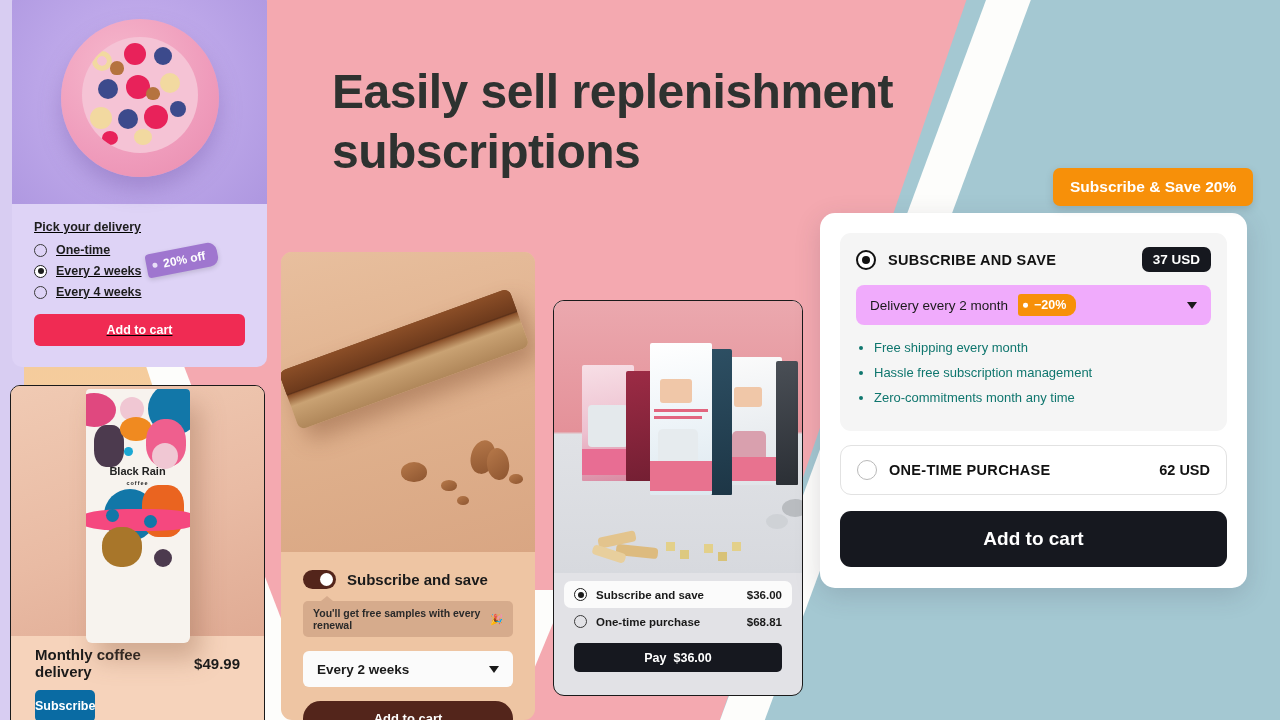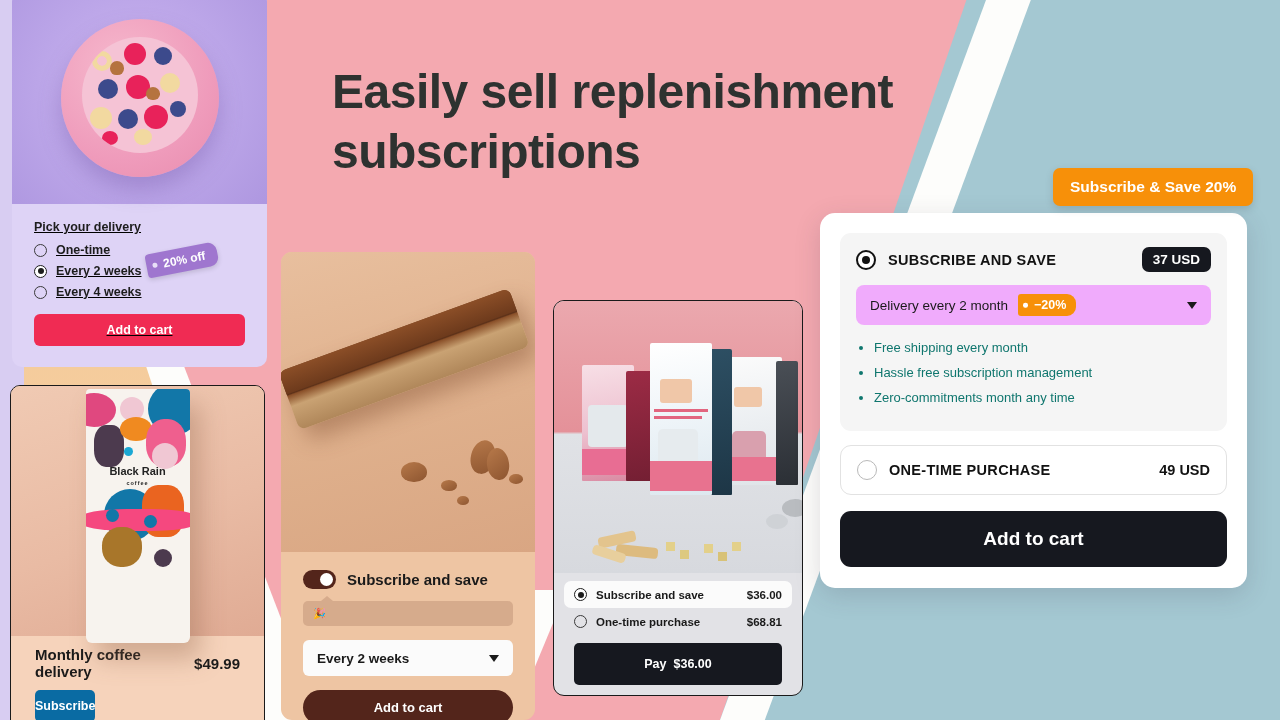--- a/index.html
+++ b/index.html
@@ -205,21 +205,21 @@
   .pack { position:absolute; bottom:82px; border-radius:2px 2px 1px 1px; }
   .c4-list { padding:8px 10px 0 10px; }
   .c4-opt {
     display:flex; align-items:center; gap:9px;
     padding:7px 10px; border-radius:7px;
     font-size:11.5px; font-weight:bold; color:#1a1a1a;
   }
   .c4-opt.sel { background:#fbfbfb; }
   .c4-opt .lbl { flex:1; }
   .c4-btn {
-    margin:8px 10px 0 10px; height:42px; border-radius:5px;
+    margin:8px 10px 0 10px; height:29px; border-radius:5px;
     background:#16181f; color:#fff; font-size:12.5px; font-weight:bold;
     display:flex; align-items:center; justify-content:center;
     border:none; cursor:pointer; font-family:inherit; width:calc(100% - 20px);
     gap:7px;
   }
 
   
   .ribbon {
     position:absolute; left:1053px; top:168px;
     background:#f79009; color:#fff;
@@ -384,20 +384,21 @@
       <div class="almond" style="left:176px;top:244px;width:12px;height:9px;"></div>
       <div class="almond" style="left:228px;top:222px;width:14px;height:10px;"></div>
     </div>
 
     <div class="c3-toggle-row">
       <div class="toggle"></div>
       <span>Subscribe and save</span>
     </div>
 
     <div class="tooltip">
+      <span>You'll get free samples with every renewal</span>
       <span>🎉</span>
     </div>
 
     <div class="select3">
       <span>Every 2 weeks</span>
       <span class="caret"></span>
     </div>
 
     <button class="c3-btn">Add to cart</button>
   </div>
@@ -477,19 +478,19 @@
       <ul class="bullets">
         <li>Free shipping every month</li>
         <li>Hassle free subscription management</li>
         <li>Zero-commitments month any time</li>
       </ul>
     </div>
 
     <div class="onetime-box">
       <div class="radio-big-off"></div>
       <div class="onetime-title">ONE-TIME PURCHASE</div>
-      <div class="onetime-price">49 USD</div>
+      <div class="onetime-price">62 USD</div>
     </div>
 
     <button class="c5-btn">Add to cart</button>
   </div>
 
 </div>
 
 </body></html>

